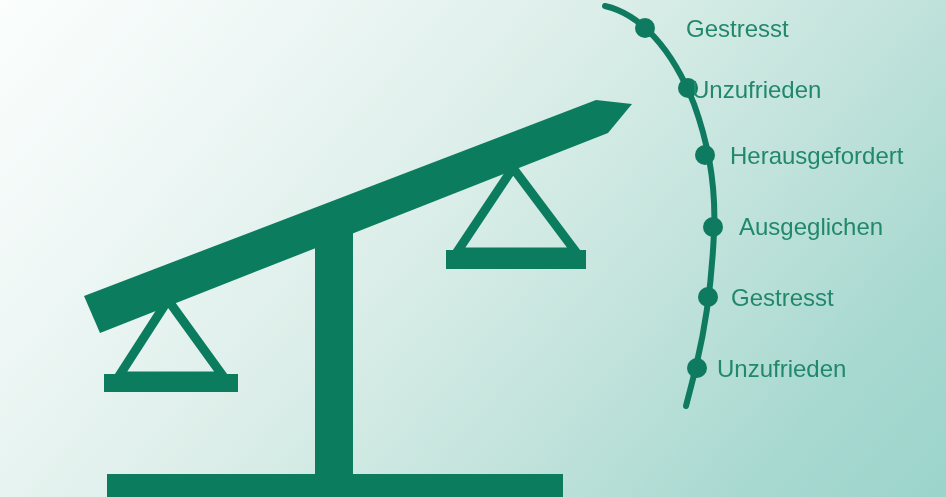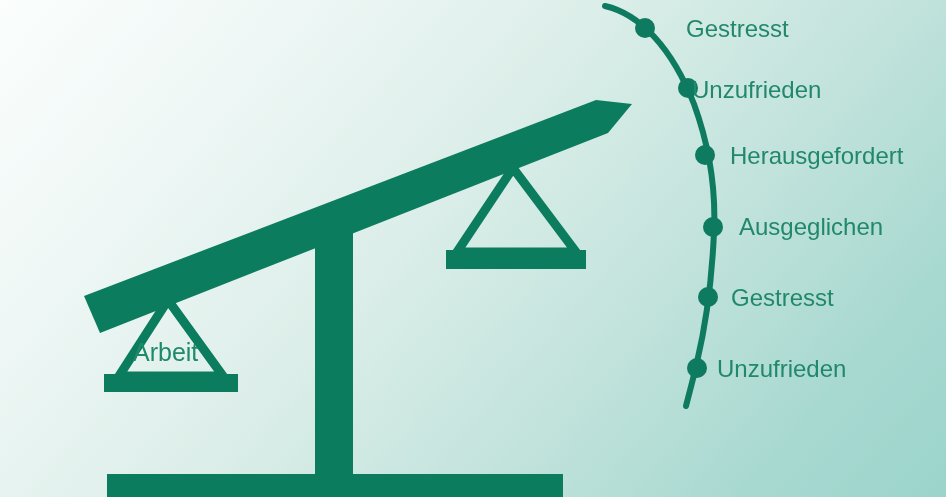--- a/index.html
+++ b/index.html
@@ -89,21 +89,20 @@
         <circle cx="645" cy="28" r="10" fill="#0e7a5f"></circle>
         <circle cx="688" cy="88" r="10" fill="#0e7a5f"></circle>
         <circle cx="705" cy="155" r="10" fill="#0e7a5f"></circle>
         <circle cx="713" cy="227" r="10" fill="#0e7a5f"></circle>
         <circle cx="708" cy="297" r="10" fill="#0e7a5f"></circle>
         <circle cx="697" cy="368" r="10" fill="#0e7a5f"></circle>
       </g>
   </svg>
 
 
-  <div class="pan-label" style="left:133px; top:338px;">Arbeit</div>
 
   <div id="scale-labels">
       <div class="scale-label" style="left: 672px; top: 15px; margin-left: 14px;">Gestresst</div>
       <div class="scale-label" style="left: 692px; top: 76px;">Unzufrieden</div>
       <div class="scale-label" style="left: 730px; top: 142px; text-align: right;">Herausgefordert</div>
       <div class="scale-label" style="left: 739px; top: 213px;">Ausgeglichen</div>
       <div class="scale-label" style="left: 731px; top: 284px;">Gestresst</div>
       <div class="scale-label" style="left: 717px; top: 355px;">Unzufrieden</div>
     </div>
 

